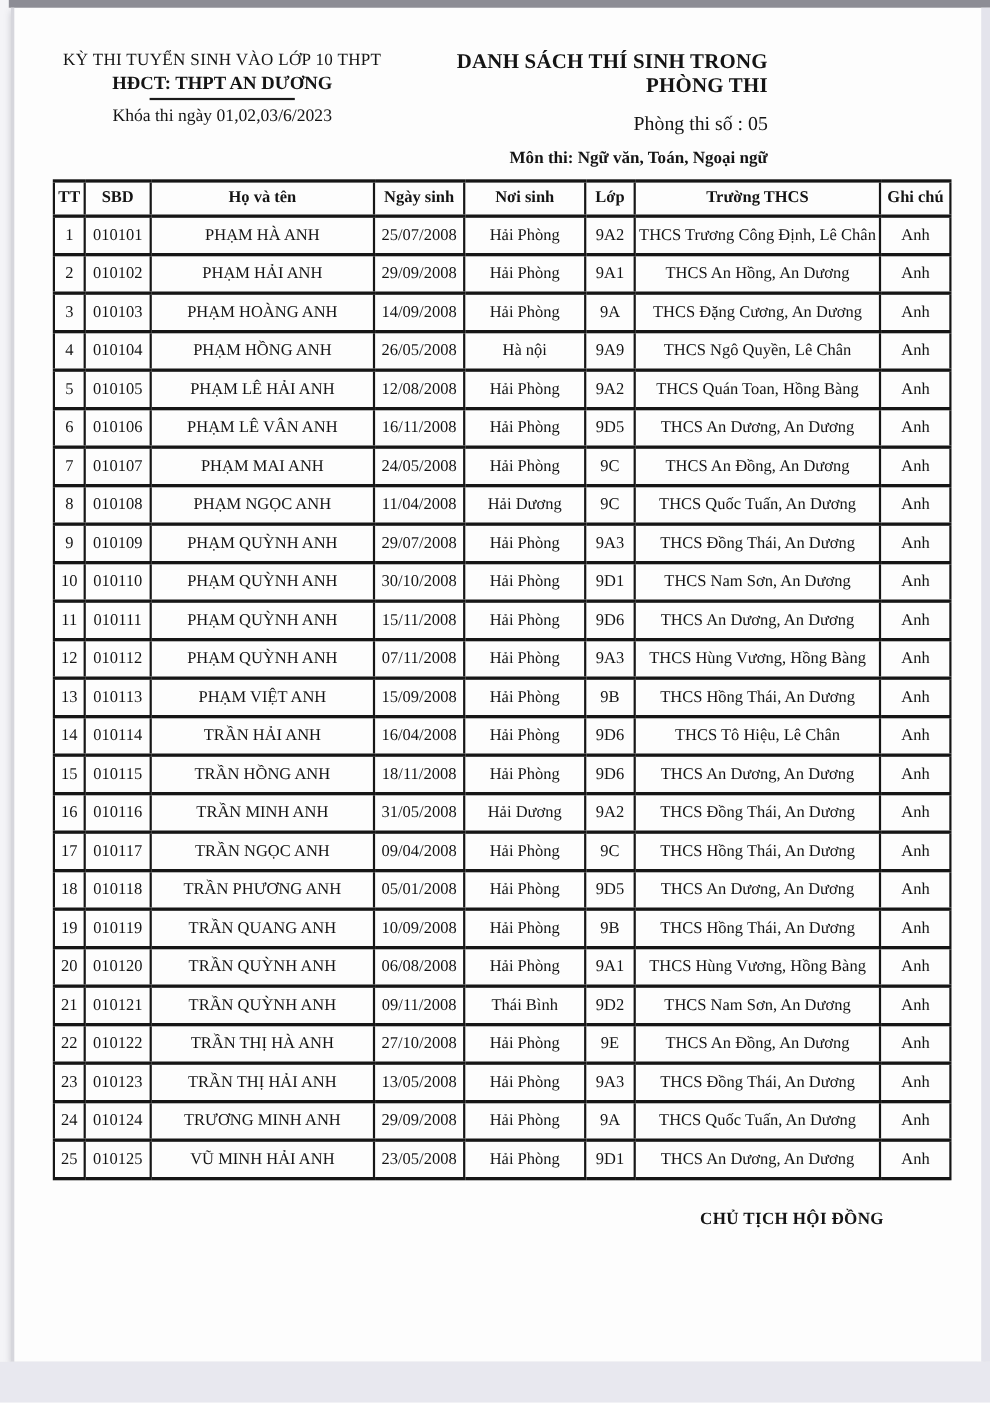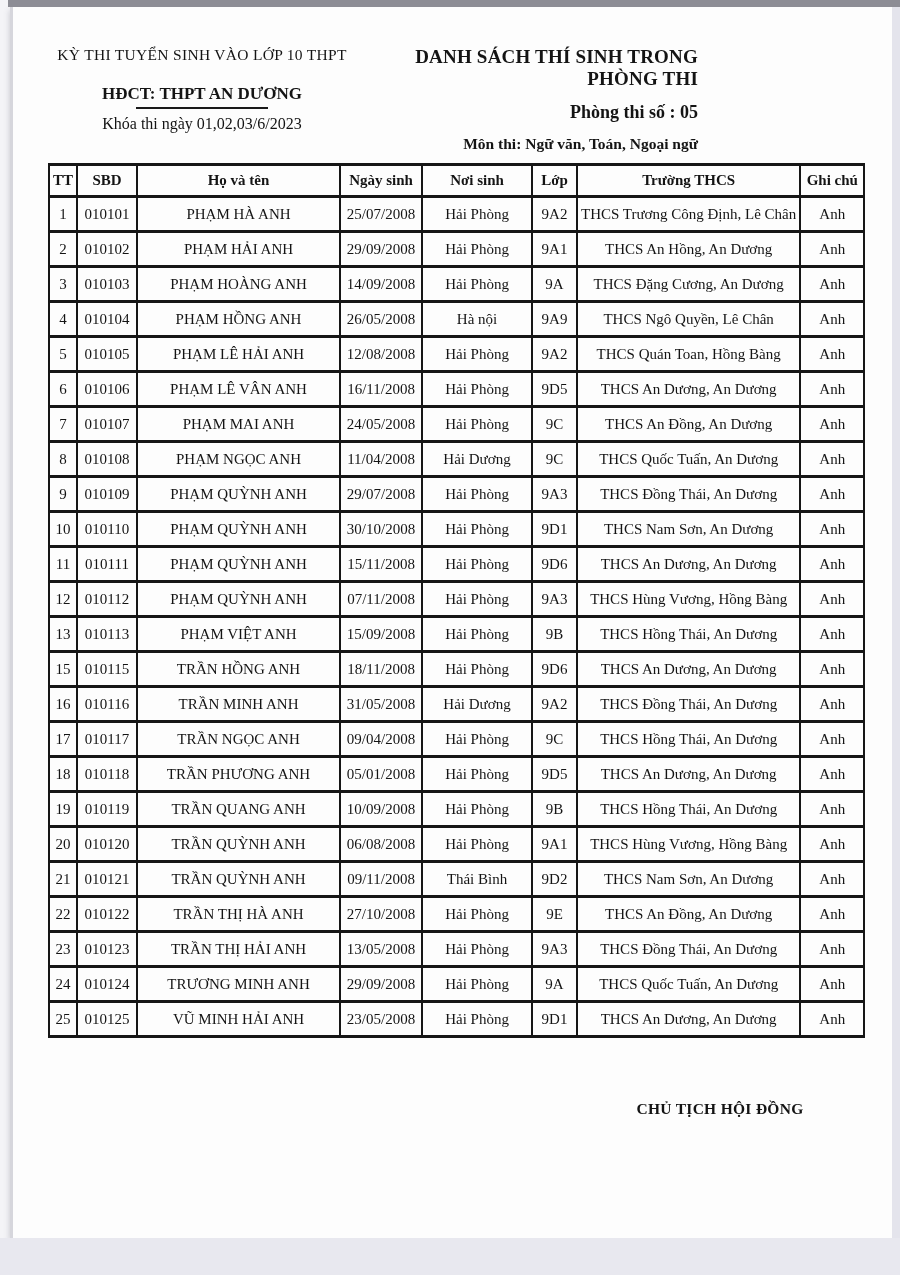--- a/index.html
+++ b/index.html
@@ -54,35 +54,35 @@
     width: 736px;
     display: flex;
   }
   .header-left {
     width: 300px;
     margin-left: 52px;
     text-align: center;
     flex: none;
   }
   .header-left .l1 { font-size: 15.5px; letter-spacing: 0.3px; }
-  .header-left .l2 { font-size: 17px; font-weight: bold; margin-top: 20px; }
+  .header-left .l2 { font-size: 17px; font-weight: bold; margin-top: 2px; }
   .header-left .rule {
     width: 132px; height: 0;
     border-bottom: 2px solid #1a1a1a;
     margin: 3px auto 6px auto;
   }
   .header-left .l3 { font-size: 16px; }
   .header-right {
     flex: 1;
     margin-left: 28px;
     margin-right: 38px;
     text-align: right;
   }
   .header-right .t1 { font-size: 19px; font-weight: bold; letter-spacing: 0.2px; }
-  .header-right .t2 { font-size: 18px; font-weight: bold; margin-top: 12px; }
+  .header-right .t2 { font-size: 18px; font-weight: normal; margin-top: 12px; }
   .header-right .t3 { font-size: 15.5px; font-weight: bold; margin-top: 12px; }
   
   table.roster {
     position: absolute;
     left: 48px; top: 163px;
     border-collapse: collapse;
     table-layout: fixed;
     border-radius: 21px;
   }
   table.roster th, table.roster td {
@@ -302,20 +302,30 @@
         <td class="c-tt">13</td>
         <td class="c-sbd">010113</td>
         <td class="c-name">PHẠM VIỆT ANH</td>
         <td class="c-dob">15/09/2008</td>
         <td class="c-pob">Hải Phòng</td>
         <td class="c-lop">9B</td>
         <td class="c-school">THCS Hồng Thái, An Dương</td>
         <td class="c-note">Anh</td>
       </tr>
       <tr>
+        <td class="c-tt">14</td>
+        <td class="c-sbd">010114</td>
+        <td class="c-name">TRẦN HẢI ANH</td>
+        <td class="c-dob">16/04/2008</td>
+        <td class="c-pob">Hải Phòng</td>
+        <td class="c-lop">9D6</td>
+        <td class="c-school">THCS Tô Hiệu, Lê Chân</td>
+        <td class="c-note">Anh</td>
+      </tr>
+      <tr>
         <td class="c-tt">15</td>
         <td class="c-sbd">010115</td>
         <td class="c-name">TRẦN HỒNG ANH</td>
         <td class="c-dob">18/11/2008</td>
         <td class="c-pob">Hải Phòng</td>
         <td class="c-lop">9D6</td>
         <td class="c-school">THCS An Dương, An Dương</td>
         <td class="c-note">Anh</td>
       </tr>
       <tr>

